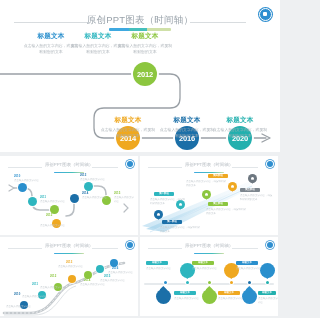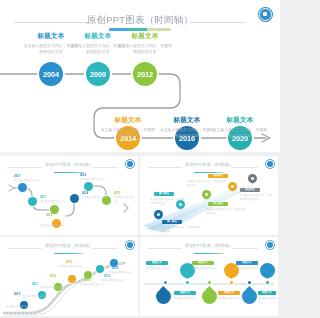--- a/index.html
+++ b/index.html
@@ -152,22 +152,20 @@
       </div>
       <div class="lbl" style="left:69px;top:0px;">
         <div class="t" style="color:#2eb6bf;">标题文本</div>
         <div class="d">点击输入您的文字内容，或复制粘贴您的文本</div>
       </div>
       <div class="lbl" style="left:116px;top:0px;">
         <div class="t" style="color:#8cc63f;">标题文本</div>
         <div class="d">点击输入您的文字内容，或复制粘贴您的文本</div>
       </div>
 
-      <div class="node" style="left:39px;top:30px;background:#2a8fcd;">2004</div>
-      <div class="node" style="left:86px;top:30px;background:#2eb6bf;">2009</div>
       <div class="node" style="left:133px;top:30px;background:#8cc63f;">2012</div>
 
       <div class="node" style="left:116px;top:94px;background:#efa820;">2014</div>
       <div class="node" style="left:175px;top:94px;background:#1b6fa8;">2016</div>
       <div class="node" style="left:228px;top:94px;background:#23b0ae;">2020</div>
 
       <div class="lbl" style="left:99px;top:84px;">
         <div class="t" style="color:#efa820;">标题文本</div>
         <div class="d">点击输入您的文字内容，或复制粘贴您的文本</div>
       </div>

